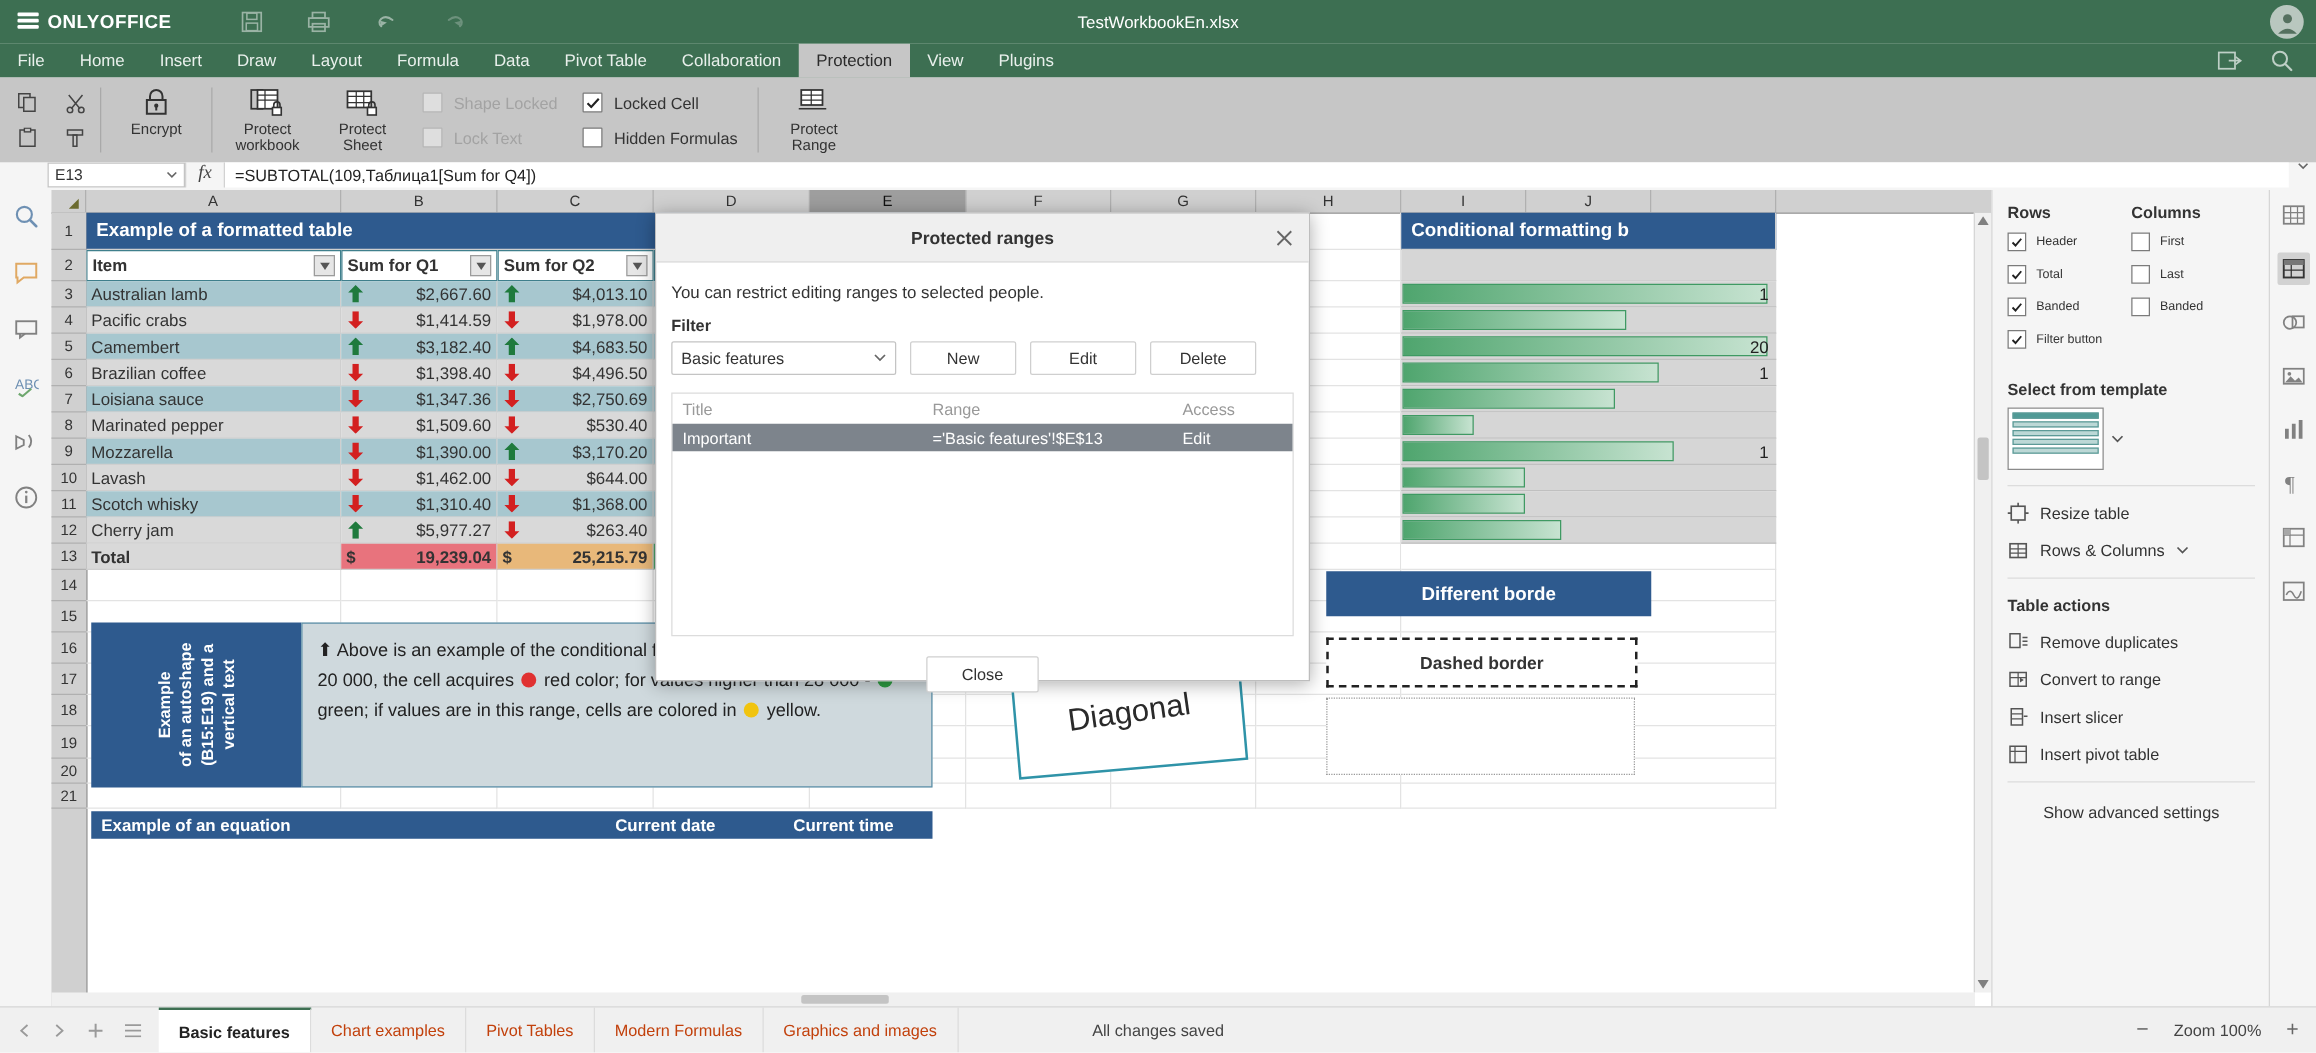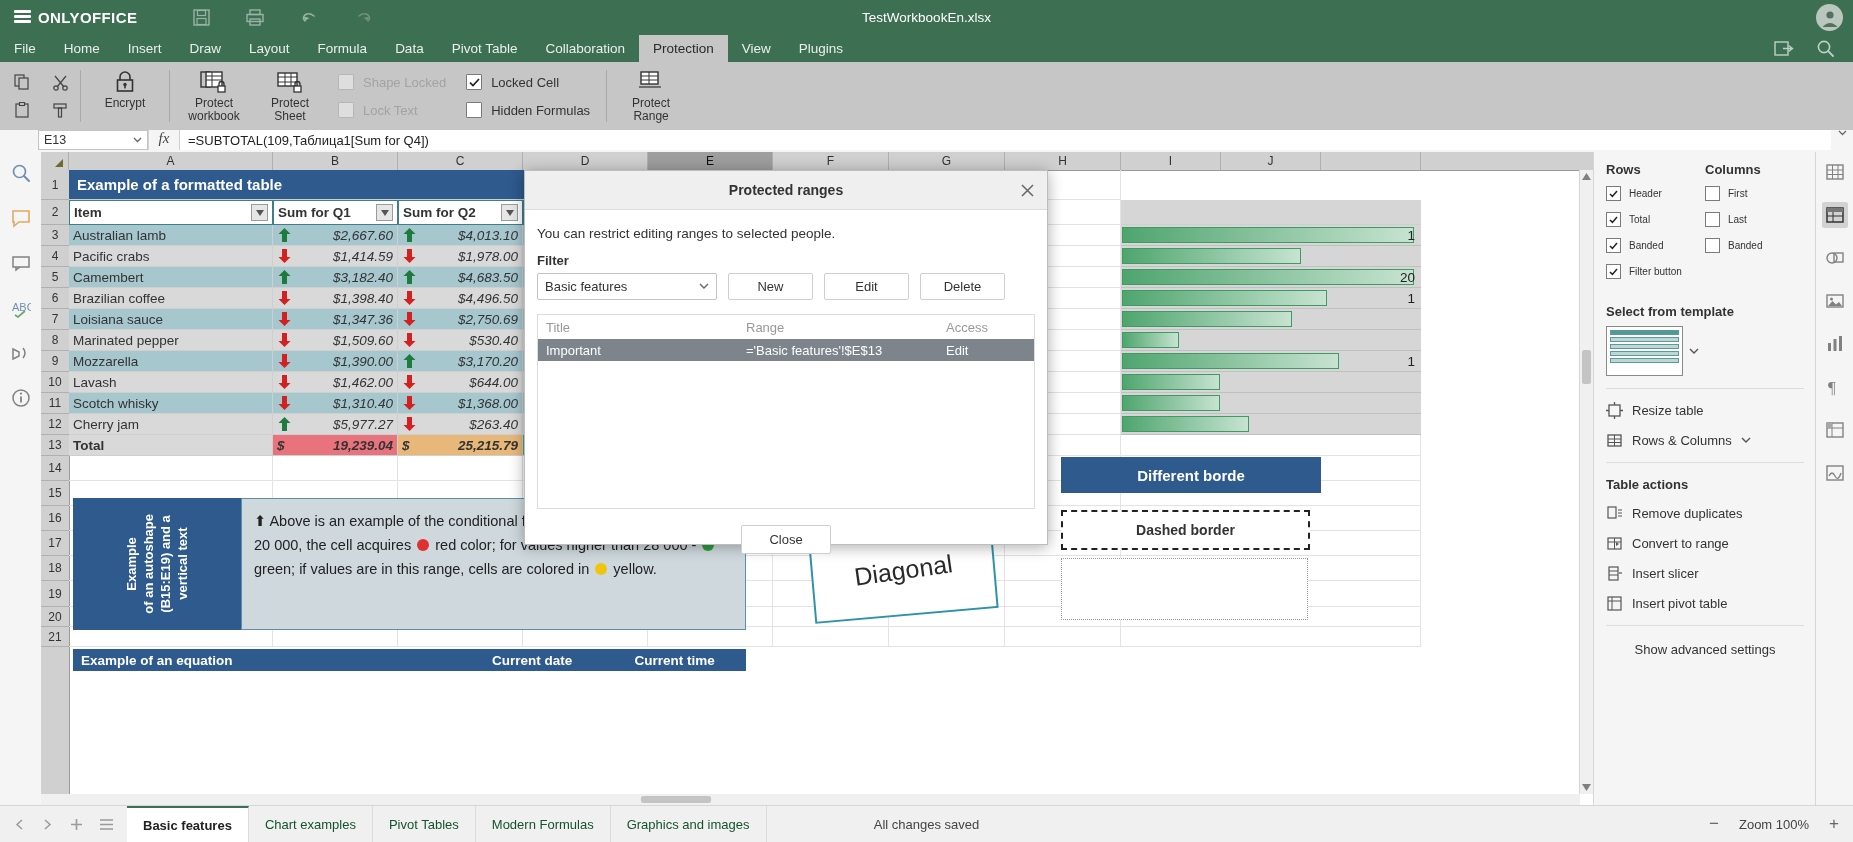--- a/index.html
+++ b/index.html
@@ -116,21 +116,21 @@
   .gridrow{display:flex;box-sizing:border-box;}
   .cell{box-sizing:border-box;border-right:1px solid #cfcfcf;border-bottom:1px solid #cfcfcf;
         font-size:13.5px;display:flex;align-items:center;padding:0 4px;overflow:hidden;white-space:nowrap;}
   .cell.blank{border-right:1px solid #e3e3e3;border-bottom:1px solid #e3e3e3;}
   .banner{background:#2e5a8e;color:#fff;font-weight:bold;font-size:15px;padding-left:8px;}
   .thead{background:#fff;font-weight:bold;border:1px solid #3f7f8c;justify-content:space-between;}
   .filt{width:15px;height:15px;background:#e6e6e6;border:1px solid #9c9c9c;display:flex;align-items:center;justify-content:center;}
   .rowA{background:#a7c7cf;}
   .rowB{background:#d9d9d9;}
   .arrow{width:14px;flex:0 0 14px;display:flex;align-items:center;justify-content:center;}
-  .cellwrap{display:flex;align-items:flex-start;width:100%;gap:2px;font-style:italic;}
+  .cellwrap{display:flex;align-items:flex-start;width:100%;gap:2px;}
   .cellwrap .v{flex:1;text-align:right;}
   .totalrow{background:#d9d9d9;font-weight:bold;}
   .tot-red{background:#e8737d;}
   .tot-org{background:#e8b87a;}
   .tot-grn{background:#4ea56b;}
   .dbar-cell{background:#d6d6d6;position:relative;border-bottom:1px solid #c0c0c0;border-right:none;}
   .dbar{position:absolute;left:1px;top:2px;bottom:2px;border:1px solid #3f9a63;
         background:linear-gradient(to right,#4fa56e,#c7e3d1);}
   .dbar-val{position:absolute;right:6px;top:0;bottom:0;display:flex;align-items:center;font-size:13.5px;color:#222;}
 
@@ -195,21 +195,21 @@
   .rp-rail{position:absolute;right:0;top:152px;width:37px;bottom:36px;background:#f5f5f5;border-left:1px solid #d6d6d6;
            display:flex;flex-direction:column;align-items:center;padding-top:7px;gap:17px;}
   .rp-rail-ic{width:26px;height:26px;display:flex;align-items:center;justify-content:center;opacity:.72;}
   .rp-rail-ic.on{background:#d2d2d2;border-radius:2px;opacity:1;}
 
   
   .statusbar{position:absolute;left:0;bottom:0;width:1853px;height:36px;background:#f0f0f0;border-top:1px solid #d6d6d6;display:flex;align-items:center;}
   .sb-nav{display:flex;align-items:center;gap:17px;padding:0 14px;}
   .sb-ic{opacity:.62;display:flex;align-items:center;}
   .tabs{display:flex;align-items:stretch;height:36px;}
-  .tab{display:flex;align-items:center;padding:0 16px;font-size:13px;color:#14532d;border-right:1px solid #dcdcdc;cursor:default;}
+  .tab{display:flex;align-items:center;padding:0 16px;font-size:13px;color:#c2410c;border-right:1px solid #dcdcdc;cursor:default;}
   .tab.active{background:#fff;color:#222;font-weight:bold;border-top:2px solid #3d6f52;}
   .sb-status{position:absolute;left:0;right:0;text-align:center;font-size:13px;color:#444;pointer-events:none;}
   .sb-right{position:absolute;right:14px;display:flex;align-items:center;gap:20px;font-size:13px;color:#444;}
   .zbtn{font-size:17px;color:#666;cursor:default;}
   .modal{
     position:absolute;left:524px;top:170px;width:524px;height:375px;background:#fff;
     box-shadow:0 2px 14px rgba(0,0,0,.33);border:1px solid #bdbdbd;box-sizing:border-box;
   }
   .modal-head{height:38px;background:#efefef;border-bottom:1px solid #dcdcdc;display:flex;align-items:center;justify-content:center;position:relative;}
   .modal-title{font-weight:bold;font-size:14px;color:#333;}
@@ -539,20 +539,21 @@
       <div class="rowcell" style="height:20px">21</div>
     </div>
 
     <div class="grid">
 
       <div class="gridrow" style="height:30px">
         <div class="cell banner" style="width:704px">Example of a formatted table</div>
         <div class="cell blank" style="width:116px"></div>
         <div class="cell blank" style="width:116px"></div>
         <div class="cell blank" style="width:116px"></div>
+        <div class="cell banner" style="width:300px">Conditional formatting b</div>
       </div>
 
       <div class="gridrow" style="height:25px">
         <div class="cell thead" style="width:204px">
           <span>Item</span>
           <span class="filt">
               <svg width="8" height="6" viewBox="0 0 8 6">
                 <path d="M0 0h8L4 6z" fill="#555"></path>
               </svg>
             </span>

